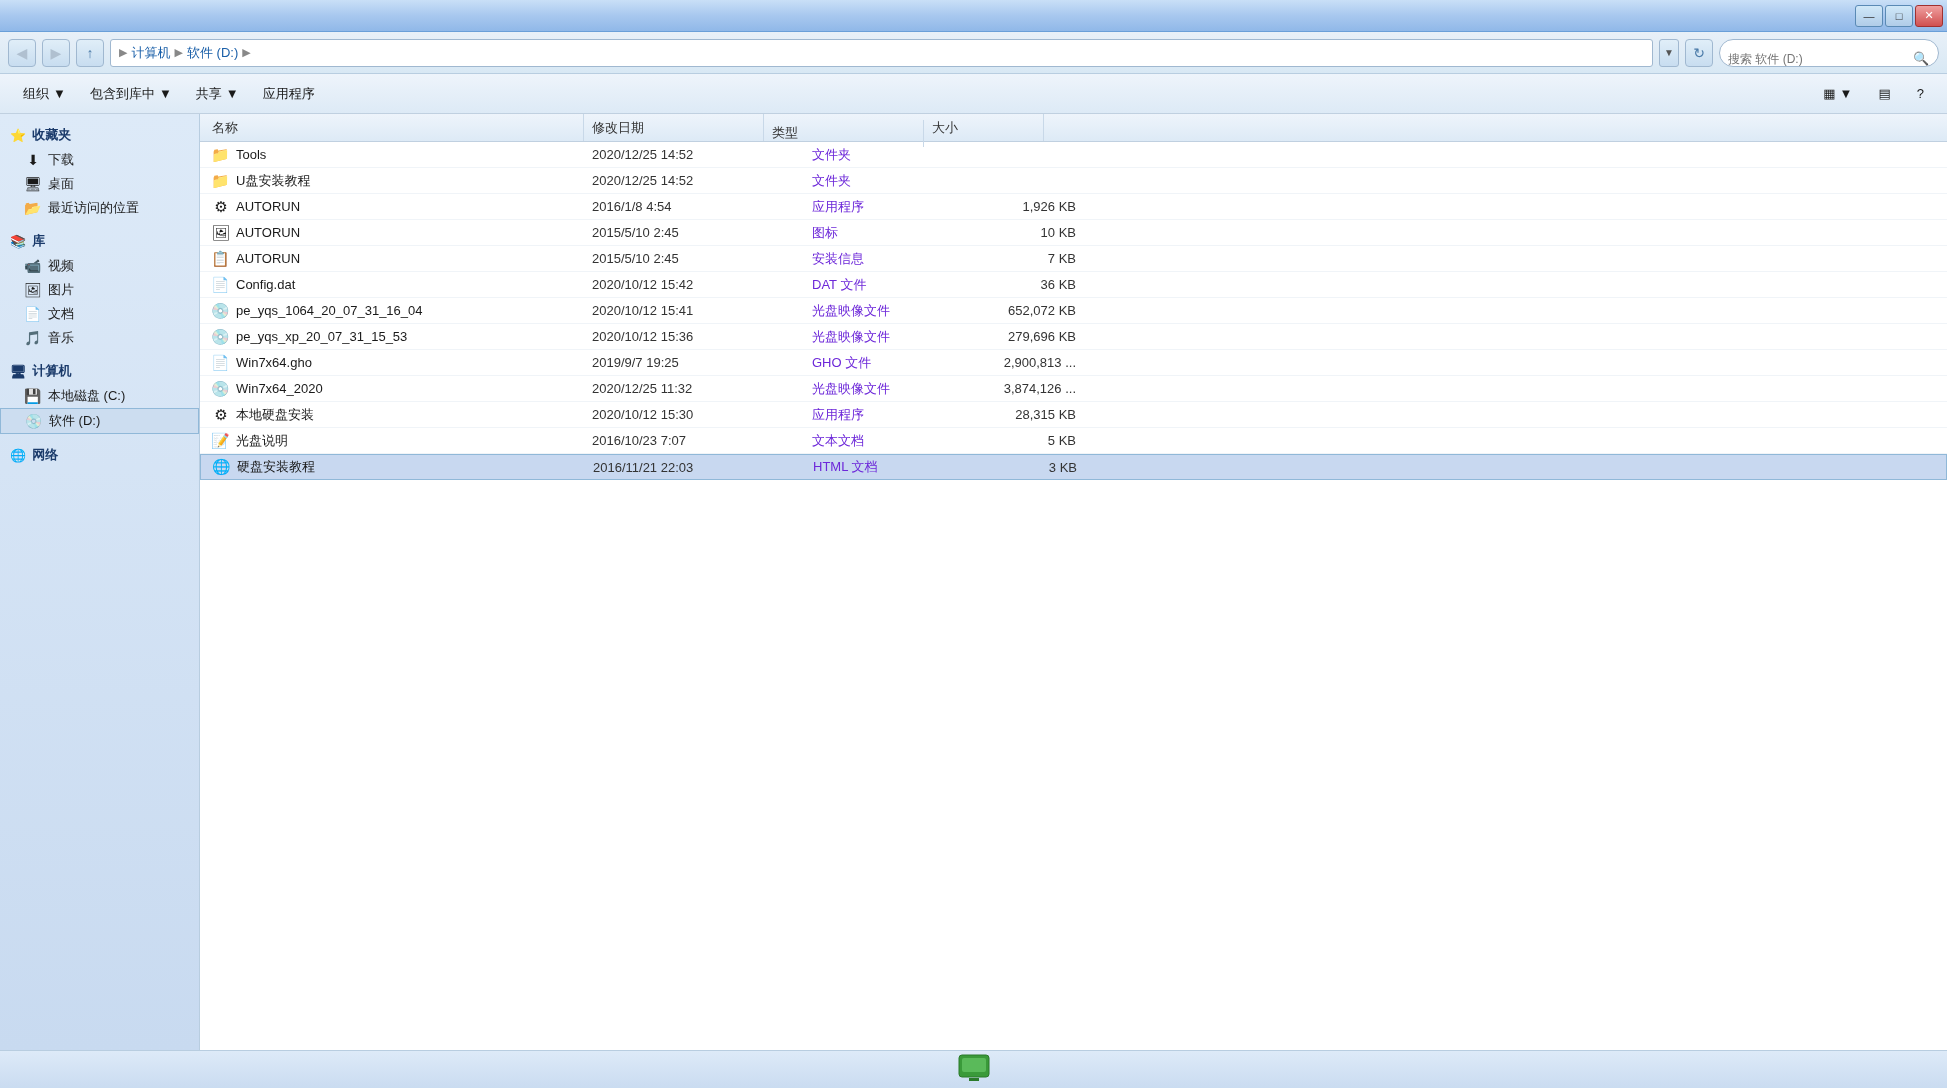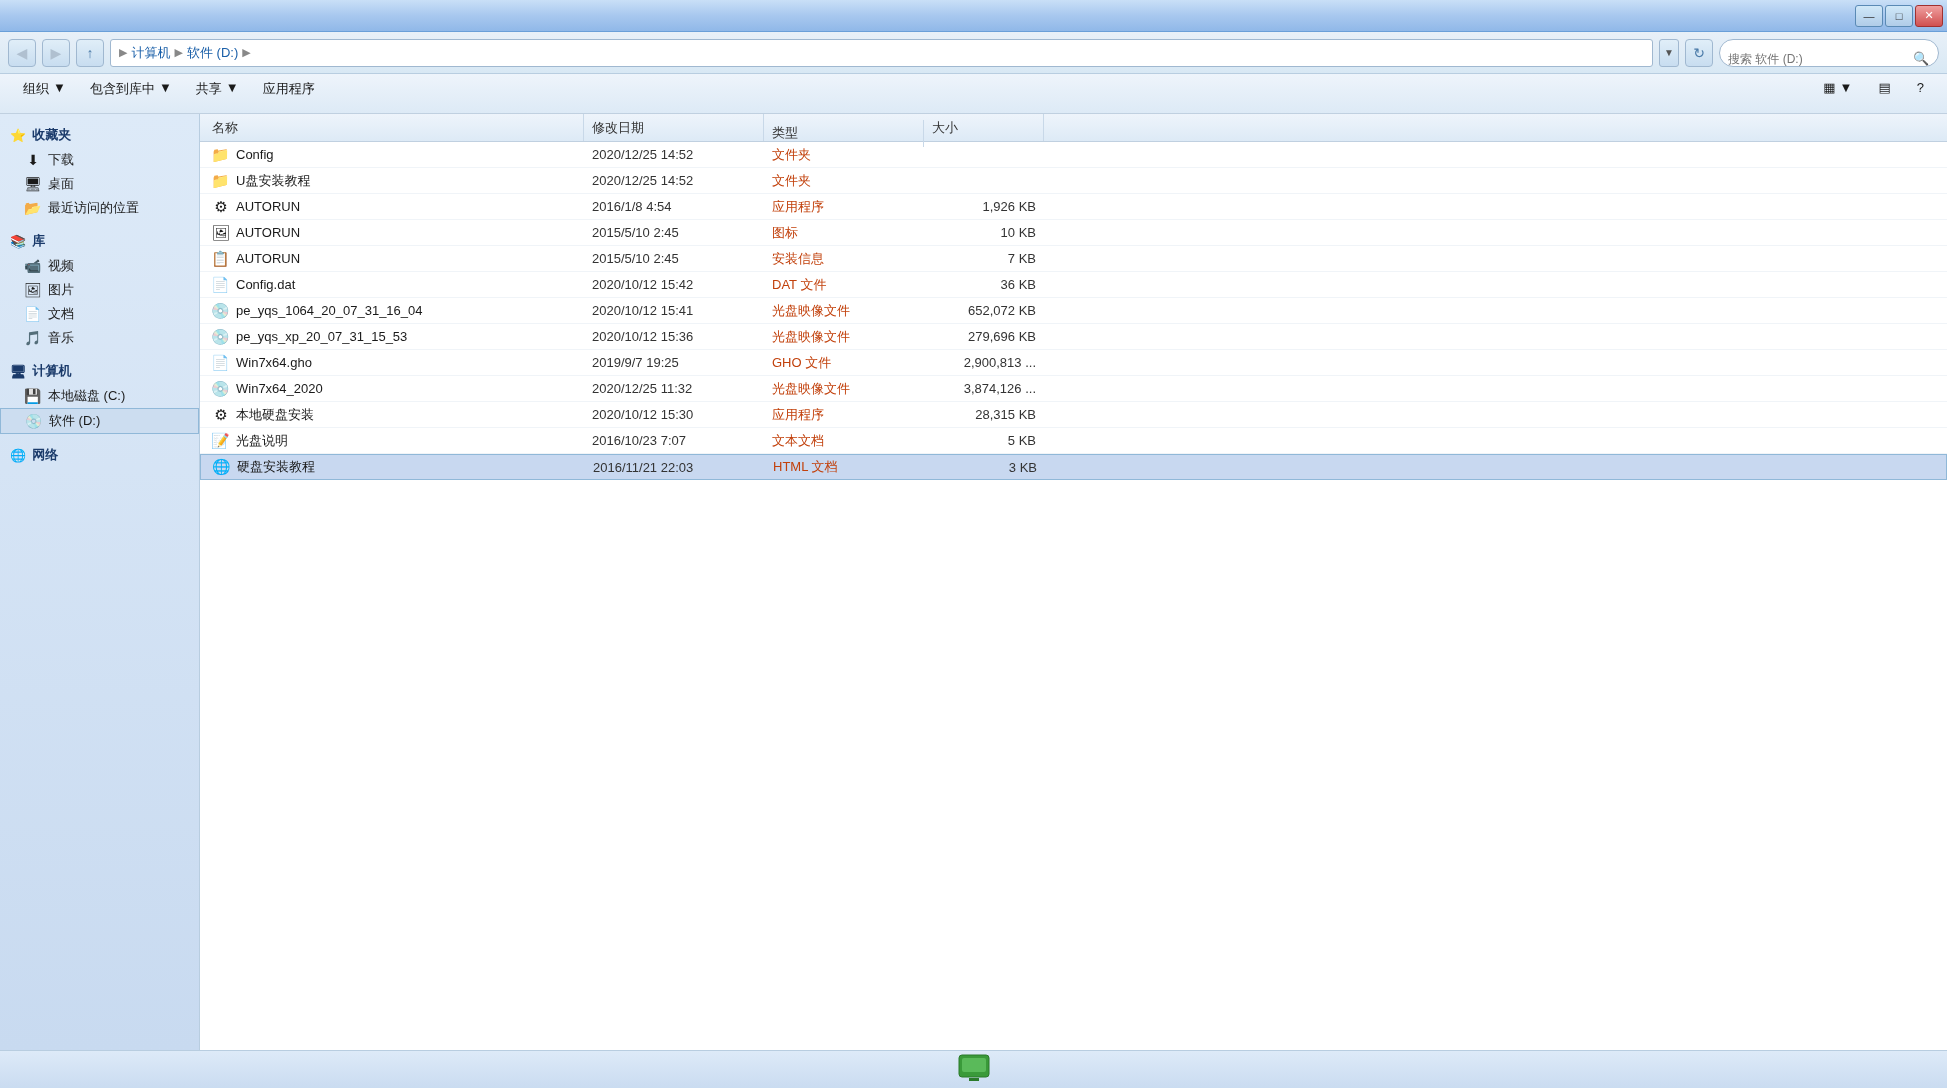--- a/index.html
+++ b/index.html
@@ -142,20 +142,21 @@
       border-bottom: 1px solid #c0d0e0;
     }
     .toolbar-btn {
       height: 30px;
       padding: 0 10px;
       border: 1px solid transparent;
       border-radius: 3px;
       background: transparent;
       cursor: pointer;
       display: flex;
+      align-items: center;
       gap: 4px;
       font-size: 13px;
       color: #1a1a1a;
       white-space: nowrap;
     }
     .toolbar-right {
       margin-left: auto;
       display: flex;
       align-items: center;
       gap: 4px;
@@ -268,21 +269,21 @@
       text-overflow: ellipsis;
       white-space: nowrap;
     }
     .file-cell.name {
       width: 380px;
       display: flex;
       align-items: center;
       gap: 6px;
     }
     .file-cell.date { width: 180px; color: #333; }
-    .file-cell.type { width: 160px; color: #c2410c; }
+    .file-cell.type { width: 160px; color: #6d28d9; margin-left: 40px; }
     .file-cell.size { width: 120px; color: #333; text-align: right; }
 
     .file-icon {
       width: 18px;
       height: 18px;
       display: inline-flex;
       align-items: center;
       justify-content: center;
       font-size: 15px;
       flex-shrink: 0;
@@ -456,21 +457,21 @@
       </div>
       <div class="col-header col-size">
         <span>大小</span>
       </div>
     </div>
 
     <div class="file-list-body" id="file-list-body">
     <div class="file-row">
       <div class="file-cell name">
         <span class="file-icon">📁</span>
-        <span>Config</span>
+        <span>Tools</span>
       </div>
       <div class="file-cell date">2020/12/25 14:52</div>
       <div class="file-cell type">文件夹</div>
       <div class="file-cell size"></div>
     </div>
         <div class="file-row">
       <div class="file-cell name">
         <span class="file-icon">📁</span>
         <span>U盘安装教程</span>
       </div>

